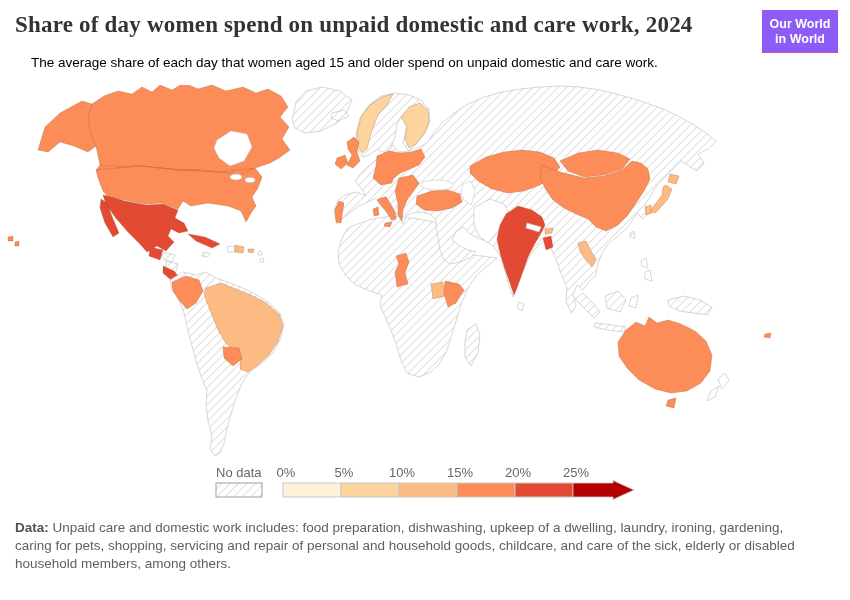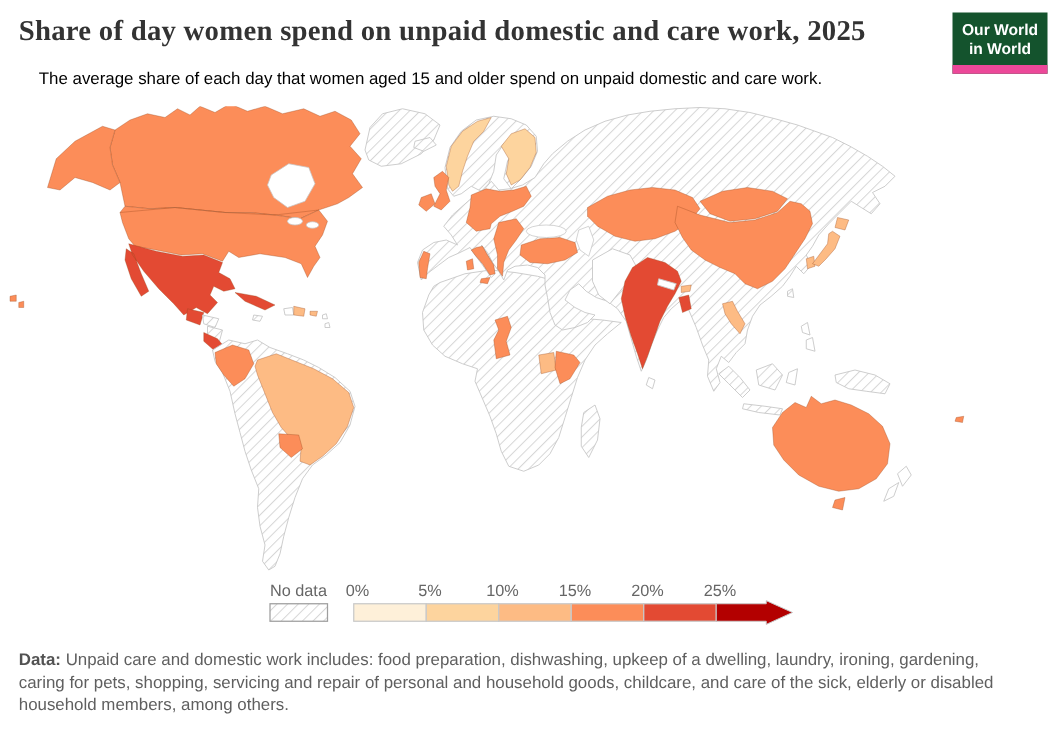--- a/index.html
+++ b/index.html
@@ -3,22 +3,22 @@
 <meta charset="utf-8">
 <style>
   html,body{margin:0;padding:0;background:#fff;}
   .page{position:relative;width:850px;height:600px;background:#fff;overflow:hidden;
         font-family:"Liberation Sans",sans-serif;}
   
   .hdr{position:absolute;left:15px;top:12px;width:750px;}
   .title{font-family:"Liberation Serif","DejaVu Serif",serif;font-size:23px;font-weight:700;
          color:#333;margin:0 0 9px 0;letter-spacing:.2px;}
   .subtitle{font-size:13.5px;color:#000000;margin:16px;line-height:1.3;}
-  .logo{position:absolute;right:12px;top:10px;width:72px;background:#14532d;
-        border-bottom:7px solid #ec4899;color:#fff;text-align:center;
+  .logo{position:absolute;right:12px;top:10px;width:72px;background:#8b5cf6;
+        border-bottom:1px solid #ec4899;color:#fff;text-align:center;
         padding:7px 2px 5px 2px;cursor:pointer;}
   .logo div{font-size:12.5px;font-weight:bold;line-height:1.2;}
   
   .map-wrap{position:absolute;left:0;top:85px;width:850px;height:415px;}
   svg text{font-family:"Liberation Sans",sans-serif;}
   .land-nodata{fill:url(#hatch);stroke:#c6c6c6;stroke-width:.7;}
   .land-white{fill:#ffffff;stroke:#c6c6c6;stroke-width:.7;}
   .sea{fill:#ffffff;stroke:#c6c6c6;stroke-width:.6;}
   .country{stroke:rgba(150,70,30,.45);stroke-width:.6;}
   .inner-border{fill:none;stroke:rgba(150,70,30,.45);stroke-width:.6;}
@@ -30,21 +30,21 @@
   .b{font-weight:bold;color:#525252;}
   .note{width:795px;}
   .link{color:#5f5f5f;text-decoration:none;cursor:pointer;}
 </style>
 </head>
 <body>
 
 <div class="page">
 
   <div class="hdr">
-    <h1 class="title">Share of day women spend on unpaid domestic and care work, 2025</h1>
+    <h1 class="title">Share of day women spend on unpaid domestic and care work, 2024</h1>
     <p class="subtitle">The average share of each day that women aged 15 and older spend on unpaid domestic and care work.</p>
   </div>
 
   <div class="logo">
     <div>Our World</div>
     <div>in World</div>
   </div>
 
   <div class="map-wrap">
   <svg width="850" height="415" viewBox="0 85 850 415">

